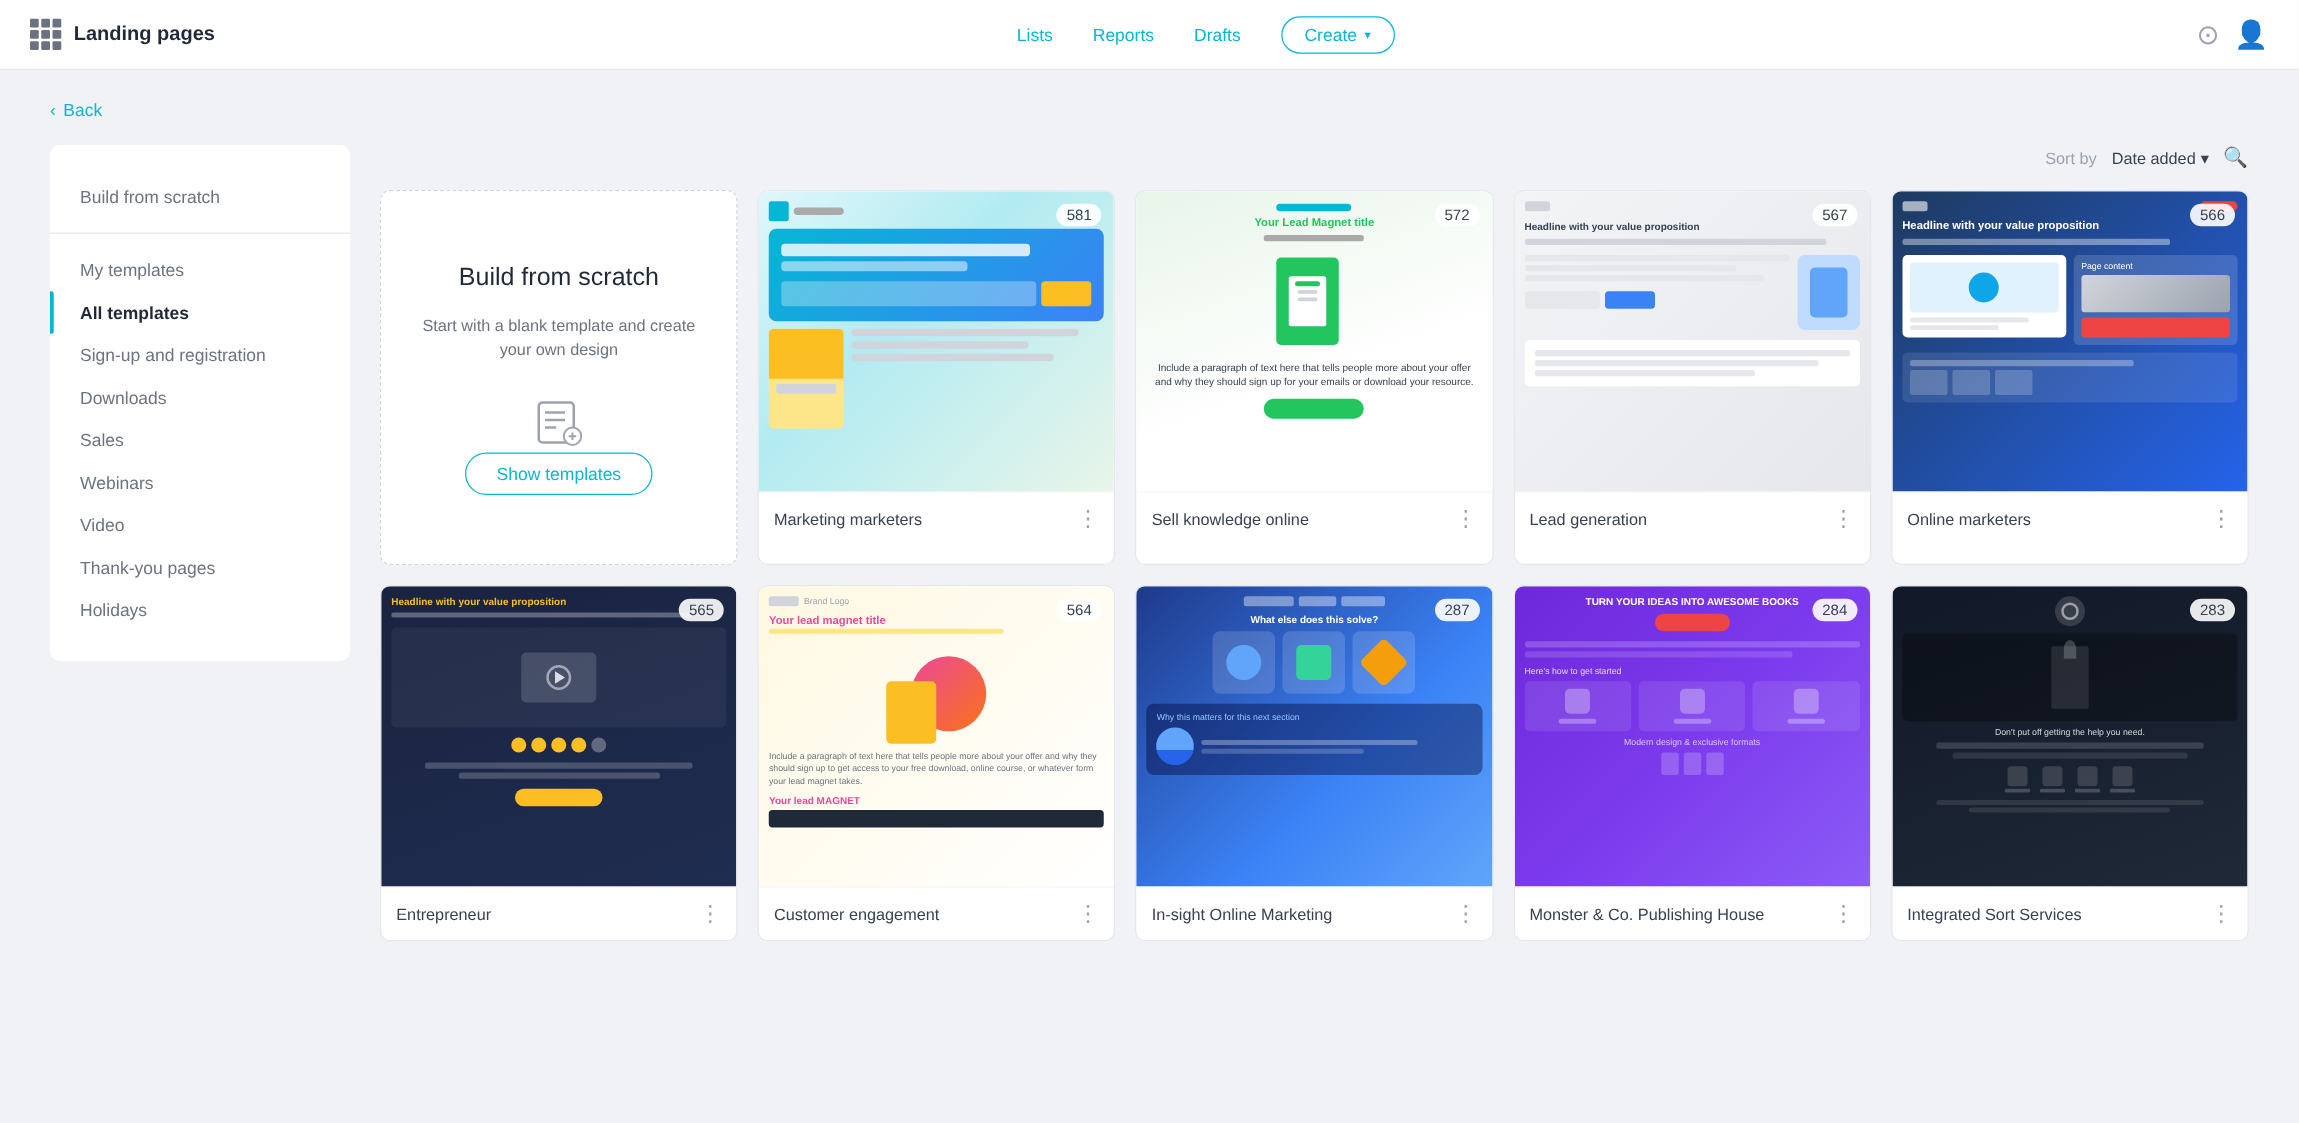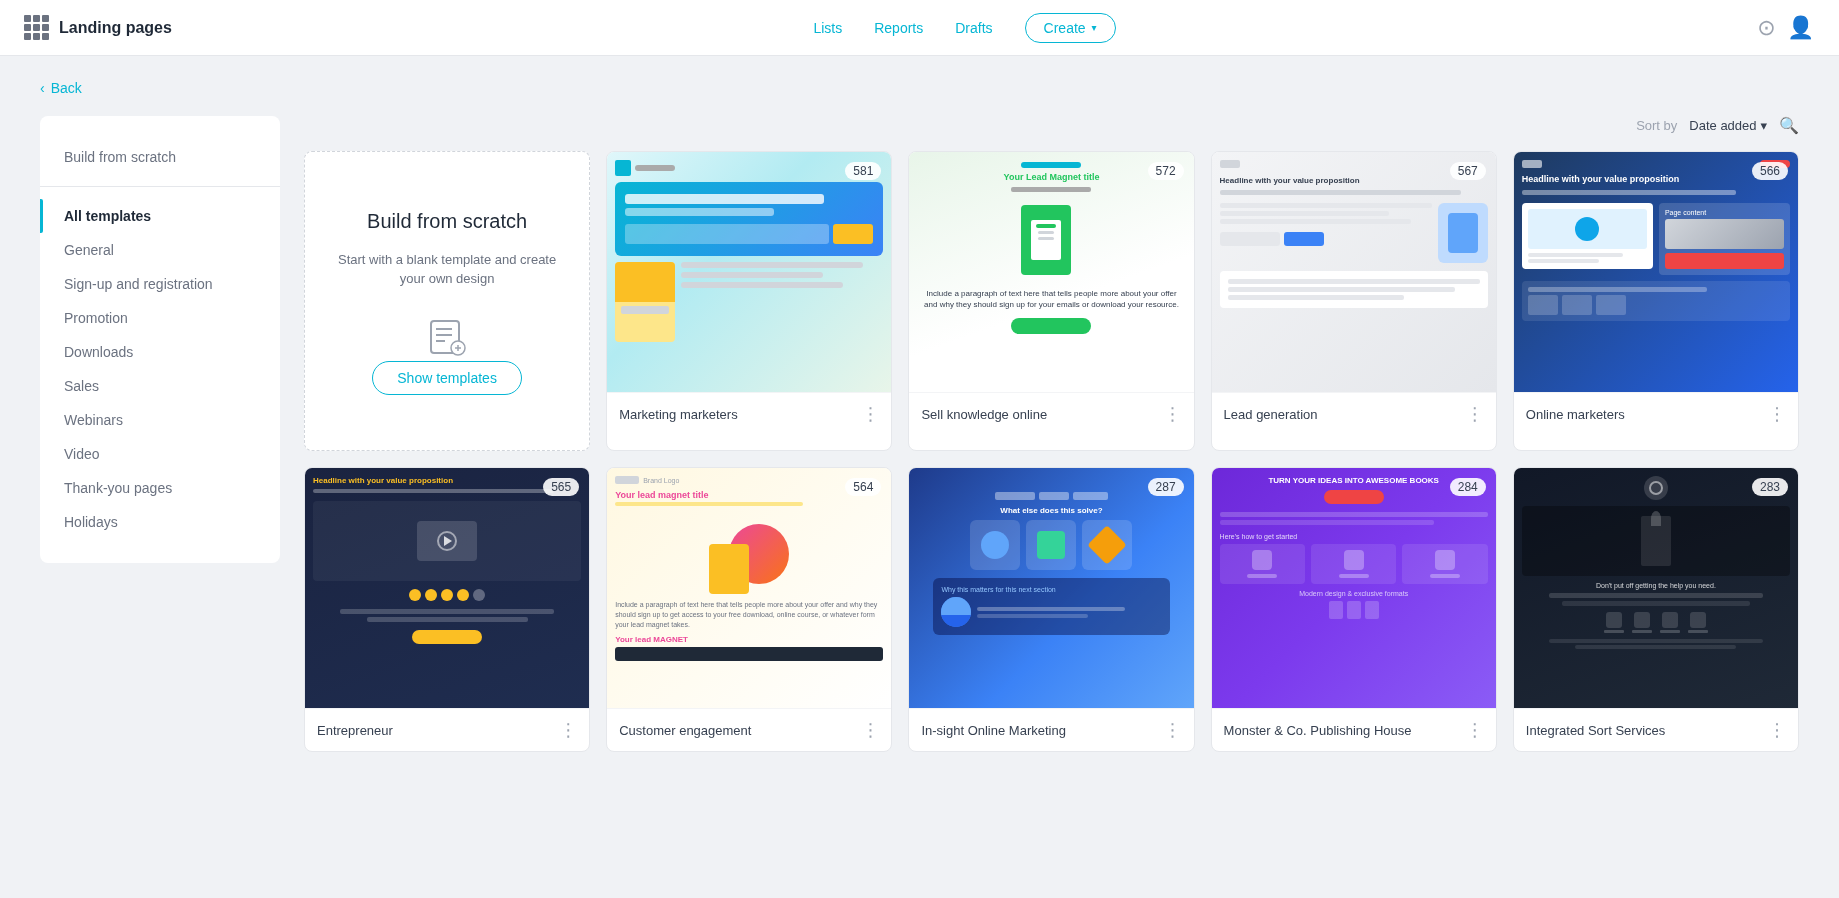--- a/index.html
+++ b/index.html
@@ -223,31 +223,28 @@
     <span>Back</span>
   </div>
 
   <div class="main-layout">
 
     <aside class="sidebar">
       <div class="sidebar-item">
         <span>Build from scratch</span>
       </div>
       <hr class="sidebar-divider">
+      <div class="sidebar-item">
+        <span>My templates</span>
+      </div>
       <div class="sidebar-item active">
         <span>All templates</span>
       </div>
       <div class="sidebar-item">
-        <span>General</span>
-      </div>
-      <div class="sidebar-item">
         <span>Sign-up and registration</span>
-      </div>
-      <div class="sidebar-item">
-        <span>Promotion</span>
       </div>
       <div class="sidebar-item">
         <span>Downloads</span>
       </div>
       <div class="sidebar-item">
         <span>Sales</span>
       </div>
       <div class="sidebar-item">
         <span>Webinars</span>
       </div>
@@ -498,21 +495,21 @@
           </div>
           <div class="card-footer">
             <span class="card-title">Customer engagement</span>
             <button class="card-menu">⋮</button>
           </div>
         </div>
 
         <div class="template-card">
           <div class="card-image mock-insight">
             <div class="card-badge">287</div>
-            <div style="padding:24px;">
+            <div style="padding:8px;">
               <div style="display:flex;justify-content:center;gap:4px;margin-bottom:6px;">
                 <div style="width:40px;height:8px;background:rgba(255,255,255,0.4);border-radius:2px;"></div>
                 <div style="width:30px;height:8px;background:rgba(255,255,255,0.4);border-radius:2px;"></div>
                 <div style="width:35px;height:8px;background:rgba(255,255,255,0.4);border-radius:2px;"></div>
               </div>
               <div style="text-align:center;margin-bottom:8px;">
                 <div style="font-size:8px;font-weight:700;color:#fff;margin-bottom:4px;line-height:1.3;">What else does this solve?</div>
                 <div style="display:flex;justify-content:center;gap:6px;margin-top:4px;">
                   <div style="width:50px;height:50px;background:rgba(255,255,255,0.15);border-radius:6px;display:flex;align-items:center;justify-content:center;">
                     <div style="width:28px;height:28px;background:#60a5fa;border-radius:50%;"></div>

